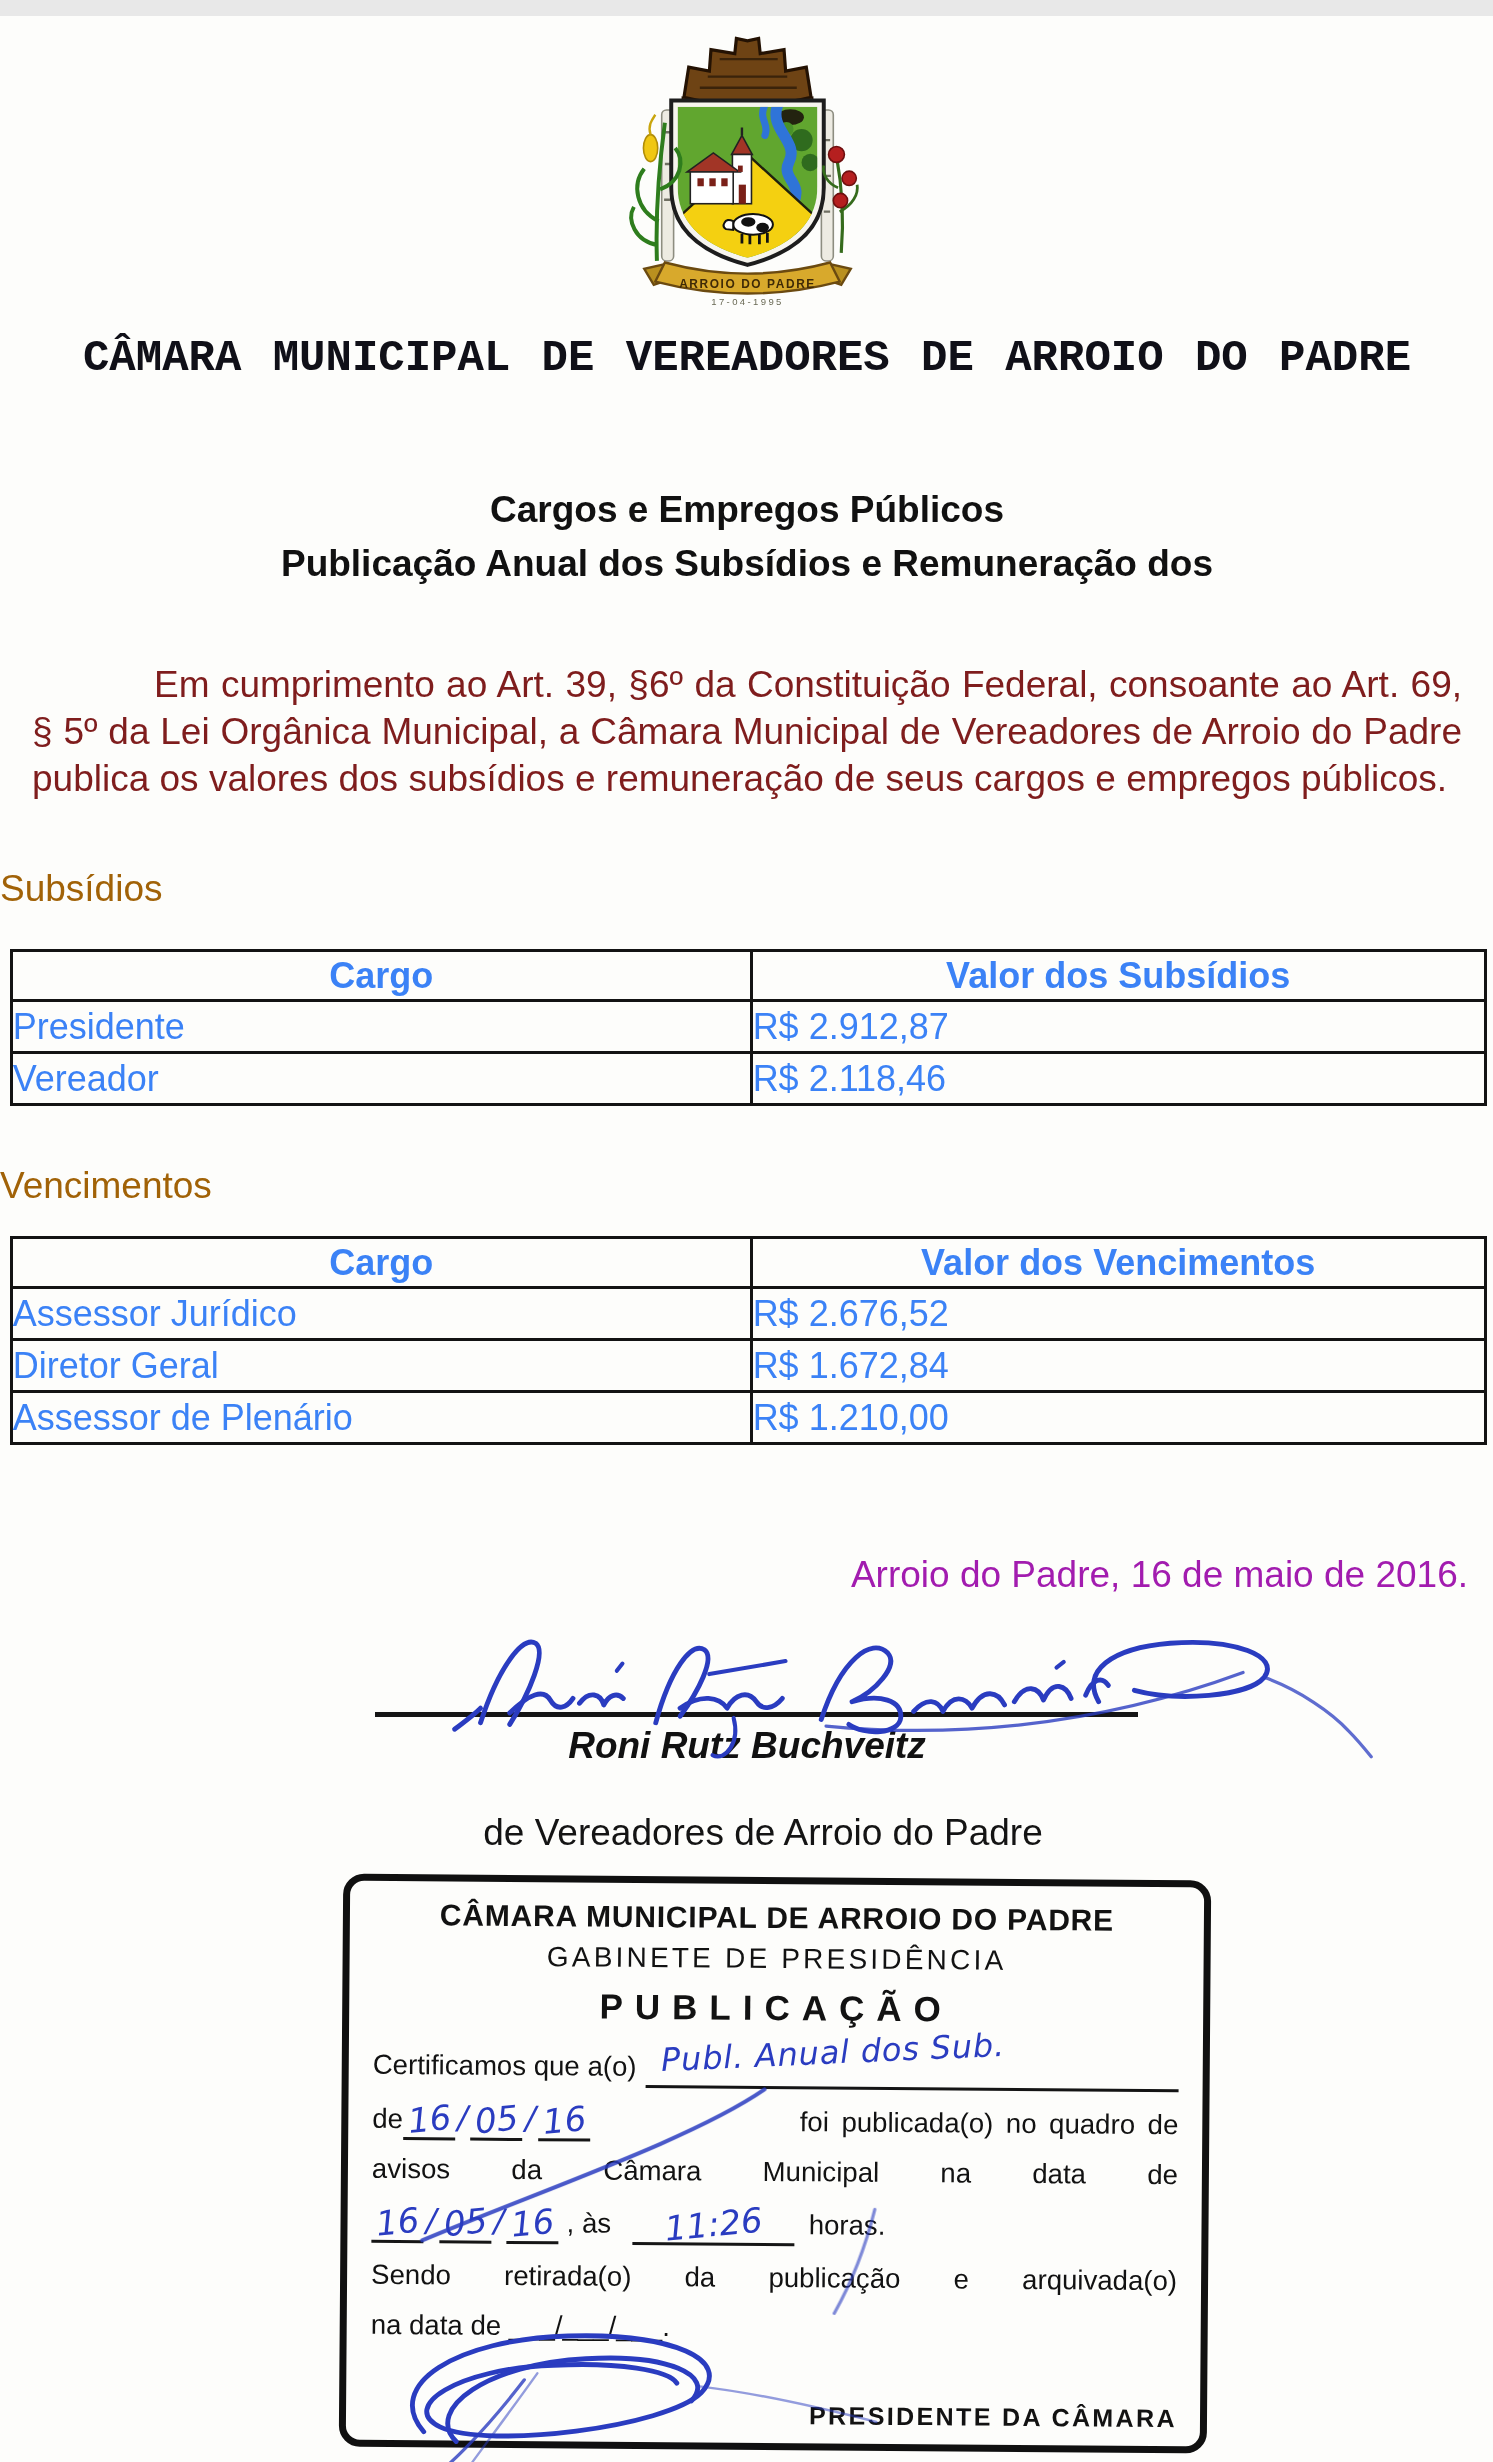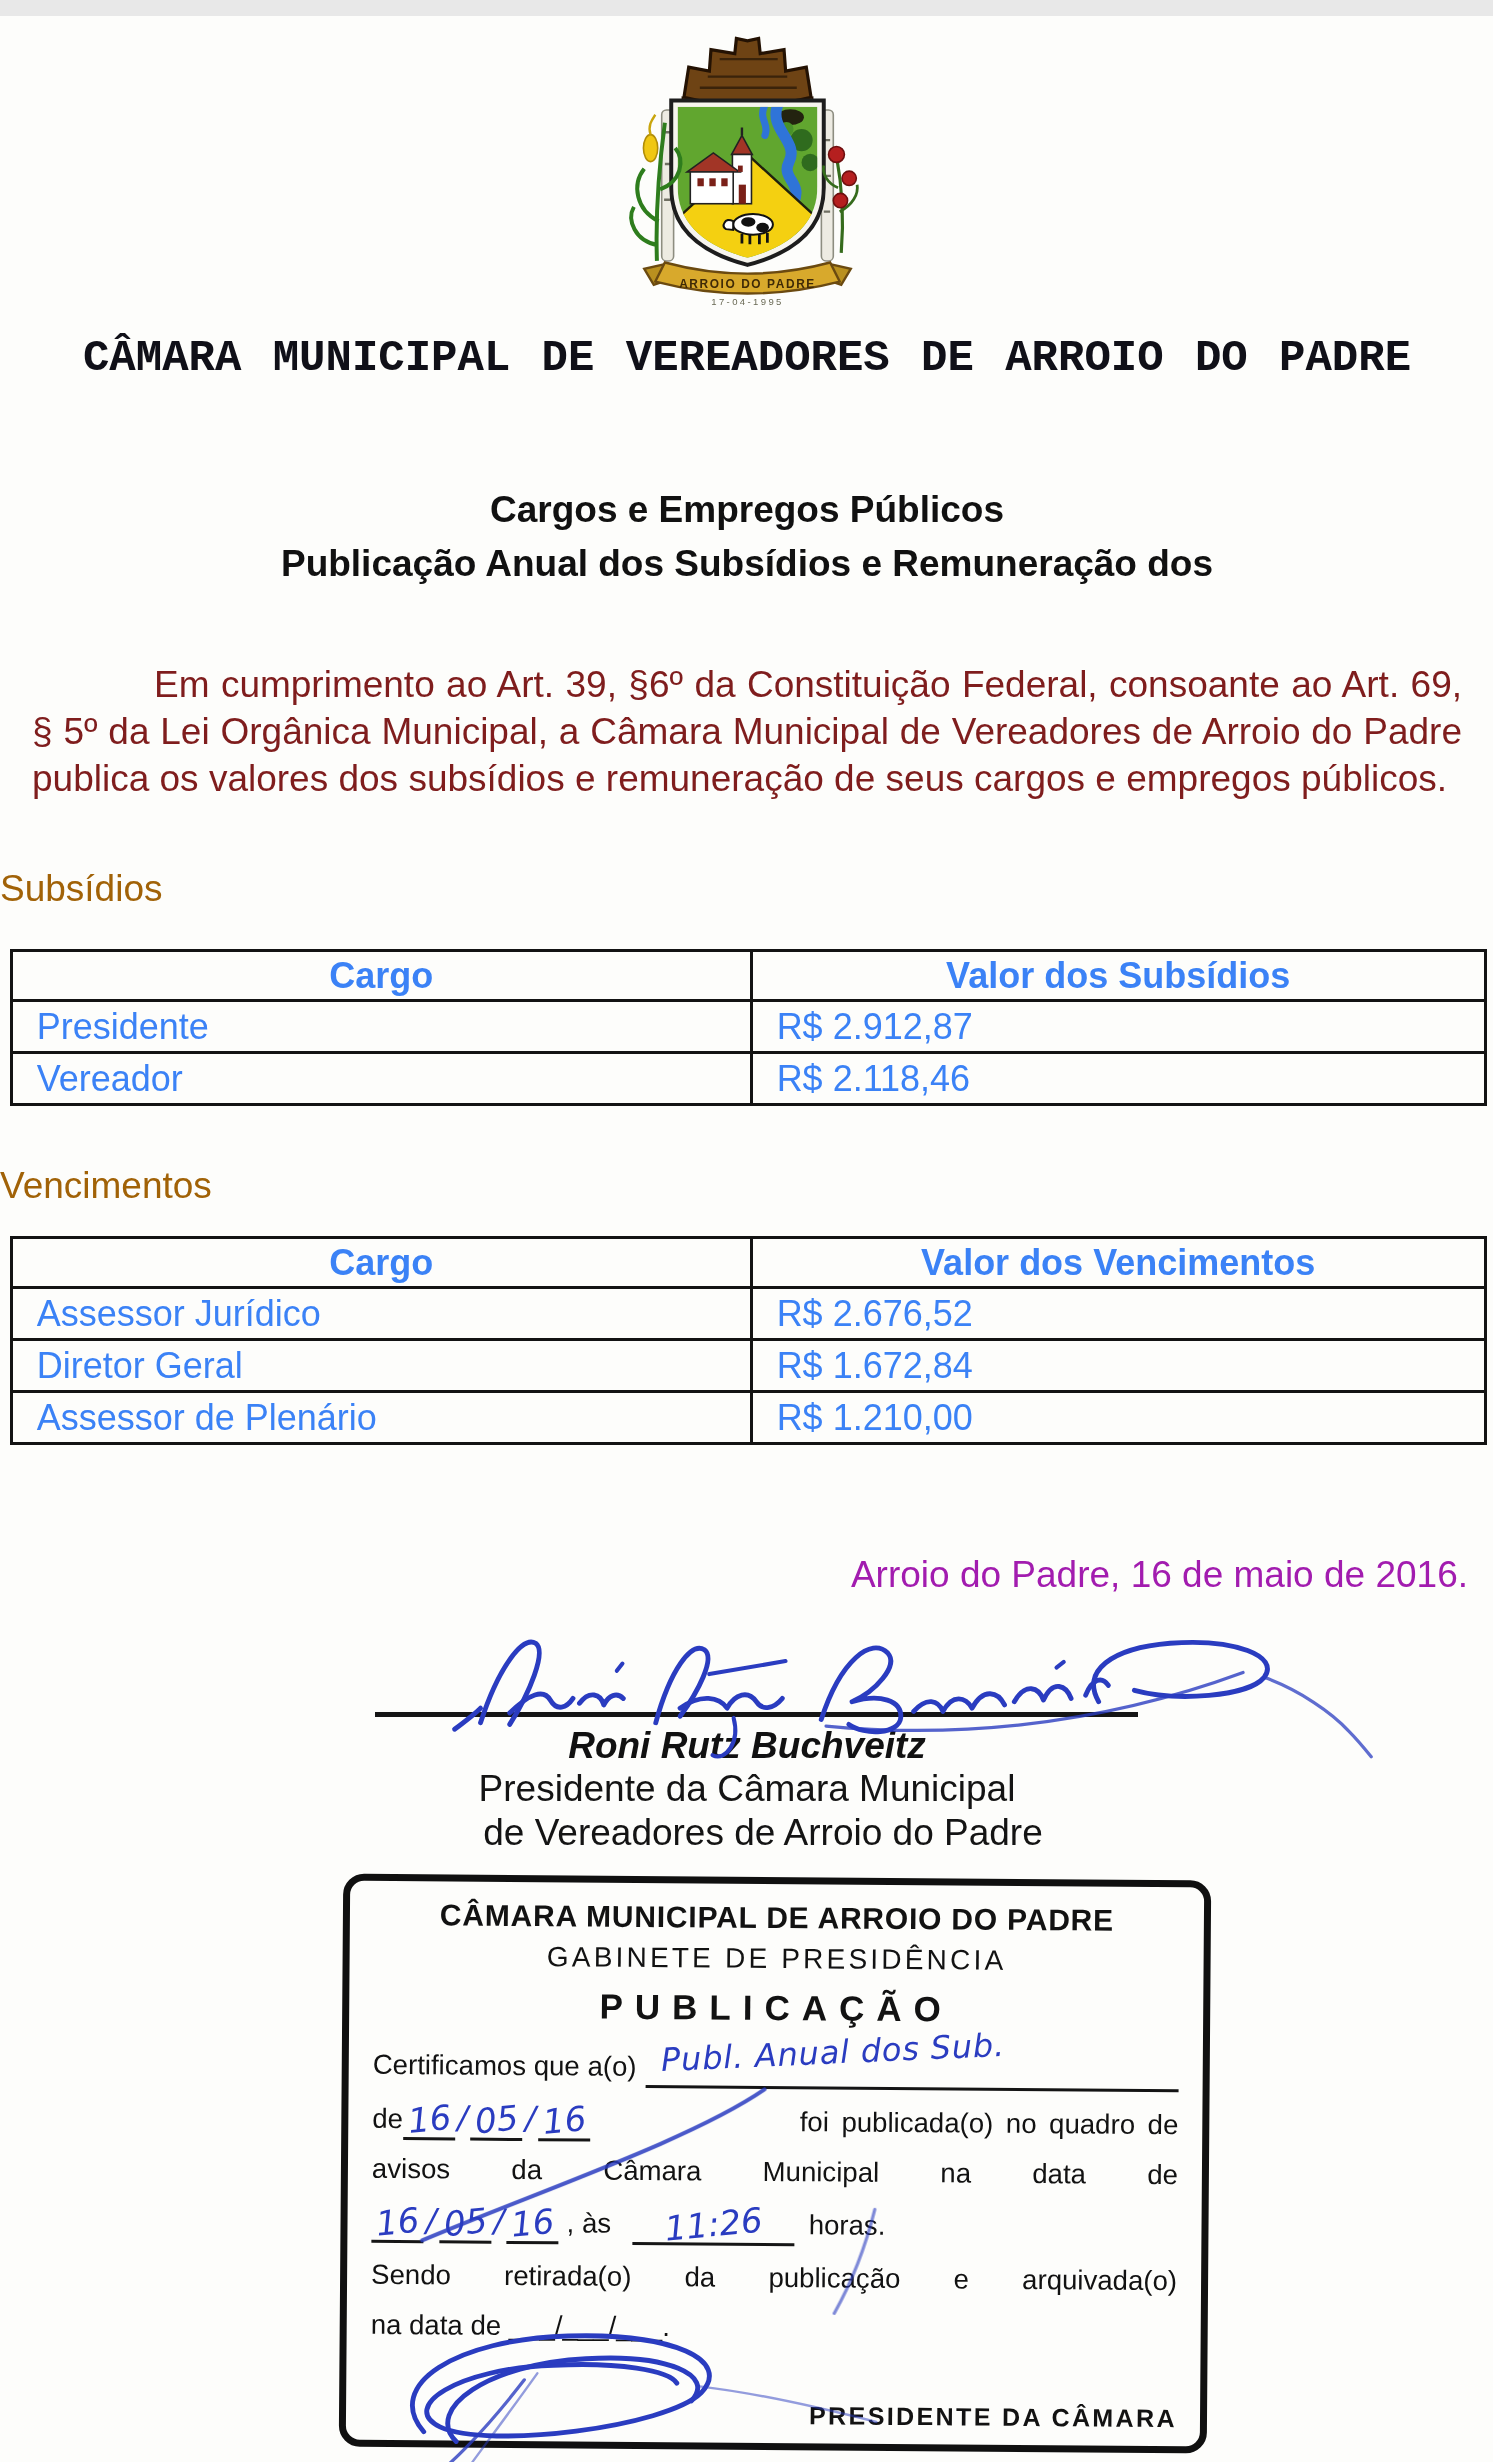--- a/index.html
+++ b/index.html
@@ -53,21 +53,21 @@
     border-collapse:collapse;
     font-size:36px;color:#3b82f6;
     table-layout:fixed;
   }
   .t-subsidios{top:933px;}
   .t-vencimentos{top:1220px;}
   table.values th,table.values td{
     border:3.2px solid #131313;
     height:47px;padding:0;
   }
-  table.values td{height:49px;padding-left:24px;}
+  table.values td{height:49px;}
   table.values th{font-weight:700;text-align:center;}
   td.c-cargo{text-align:left;padding-left:16px;}
   td.c-valor{text-align:left;}
   col.w1{width:50.2%;}col.w2{width:49.8%;}
 
   
   .dateline{
     left:0;top:1538px;width:100%;
     text-align:right;padding-right:26px;box-sizing:border-box;
     font-size:37px;color:#a21caf;
@@ -271,21 +271,20 @@
         <td class="c-cargo">Assessor de Plenário</td>
         <td class="c-valor">R$ 1.210,00</td>
       </tr>
     </tbody>
   </table>
 
   <div class="abs dateline">Arroio do Padre, 16 de maio de 2016.</div>
 
   <div class="abs sig-line"></div>
   <div class="abs sig-name">Roni Rutz Buchveitz</div>
-  <div class="abs sig-role1">Presidente da Câmara Municipal</div>
   <div class="abs sig-role2">de Vereadores de Arroio do Padre</div>
 
   <div class="abs stamp">
     <div class="st-line1">CÂMARA MUNICIPAL DE ARROIO DO PADRE</div>
     <div class="st-line2">GABINETE DE PRESIDÊNCIA</div>
     <div class="st-line3">PUBLICAÇÃO</div>
 
     <div class="st-row st-flex st-certify">
       <span>Certificamos que a(o)</span>
       <span class="st-fill">

